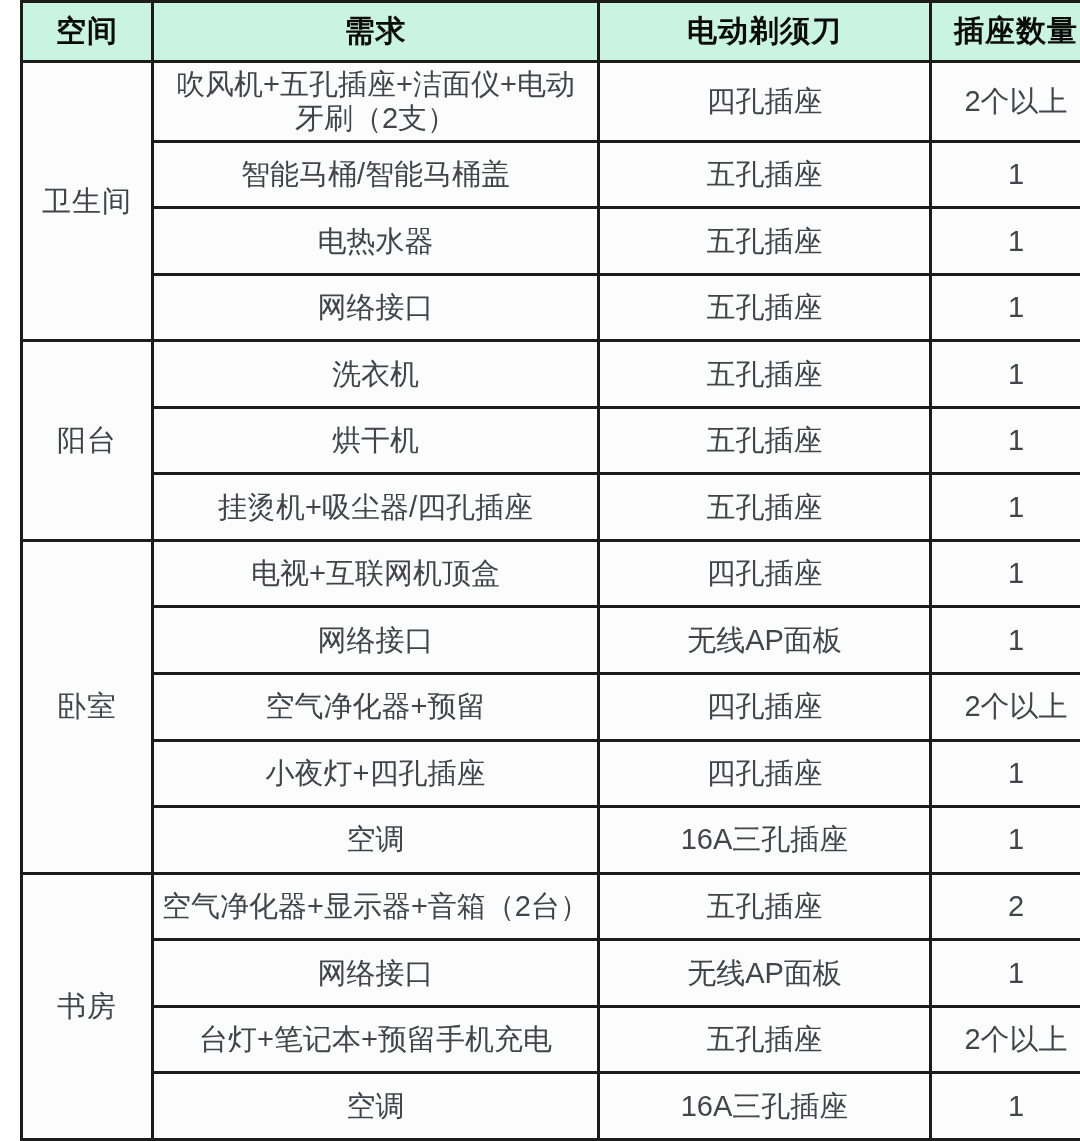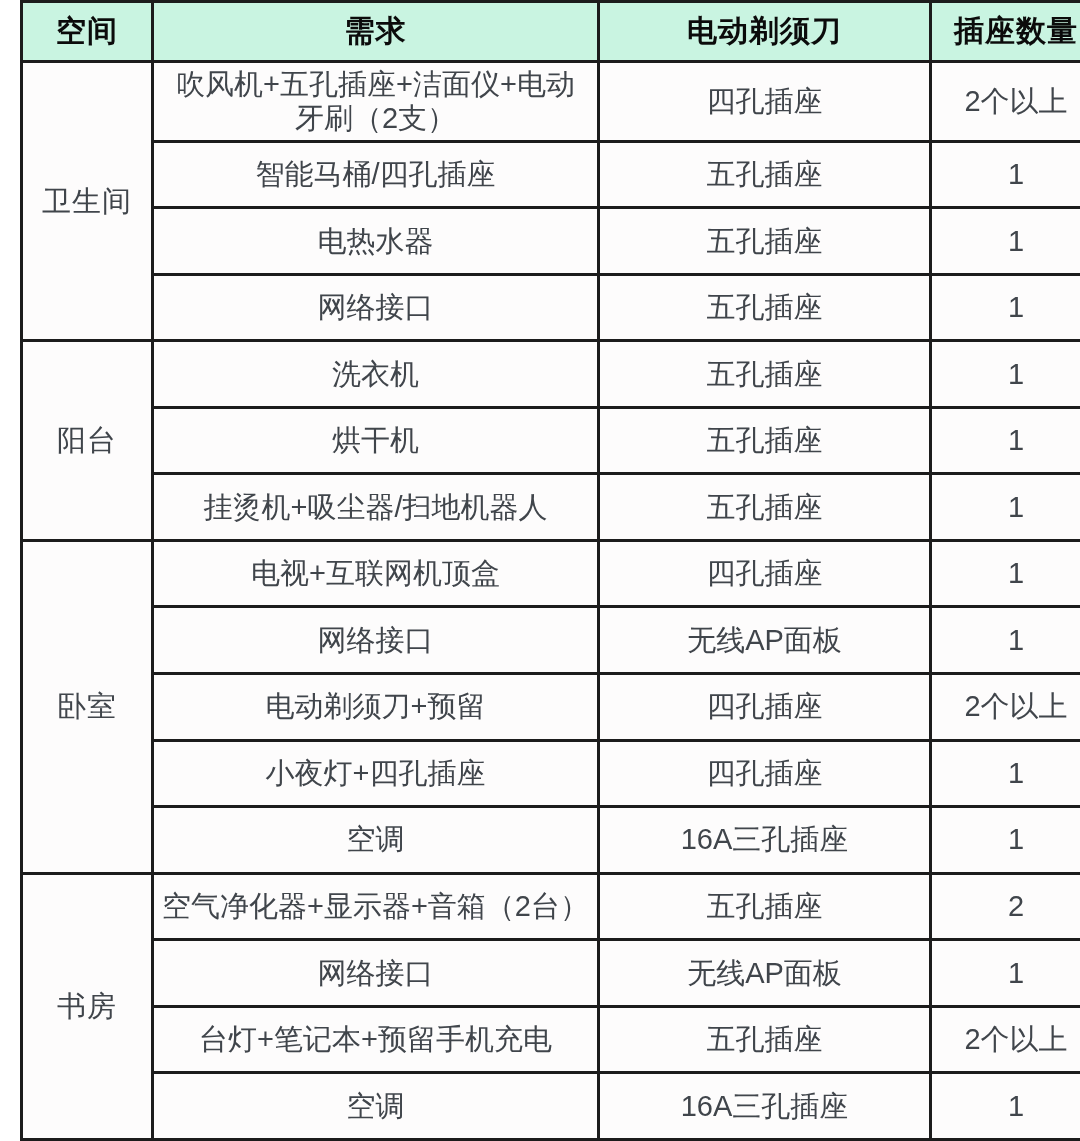--- a/index.html
+++ b/index.html
@@ -77,21 +77,21 @@
     </thead>
     <tbody>
 
       <tr class="tall-row">
         <td class="space-cell" rowspan="4">卫生间</td>
         <td>吹风机+五孔插座+洁面仪+电动牙刷（2支）</td>
         <td>四孔插座</td>
         <td>2个以上</td>
       </tr>
       <tr>
-        <td>智能马桶/四孔插座</td>
+        <td>智能马桶/智能马桶盖</td>
         <td>五孔插座</td>
         <td>1</td>
       </tr>
       <tr>
         <td>电热水器</td>
         <td>五孔插座</td>
         <td>1</td>
       </tr>
       <tr>
         <td>网络接口</td>
@@ -104,38 +104,38 @@
         <td>洗衣机</td>
         <td>五孔插座</td>
         <td>1</td>
       </tr>
       <tr>
         <td>烘干机</td>
         <td>五孔插座</td>
         <td>1</td>
       </tr>
       <tr>
-        <td>挂烫机+吸尘器/扫地机器人</td>
+        <td>挂烫机+吸尘器/四孔插座</td>
         <td>五孔插座</td>
         <td>1</td>
       </tr>
 
       <tr>
         <td class="space-cell" rowspan="5">卧室</td>
         <td>电视+互联网机顶盒</td>
         <td>四孔插座</td>
         <td>1</td>
       </tr>
       <tr>
         <td>网络接口</td>
         <td>无线AP面板</td>
         <td>1</td>
       </tr>
       <tr>
-        <td>电动剃须刀+预留</td>
+        <td>空气净化器+预留</td>
         <td>四孔插座</td>
         <td>2个以上</td>
       </tr>
       <tr>
         <td>小夜灯+四孔插座</td>
         <td>四孔插座</td>
         <td>1</td>
       </tr>
       <tr>
         <td>空调</td>

